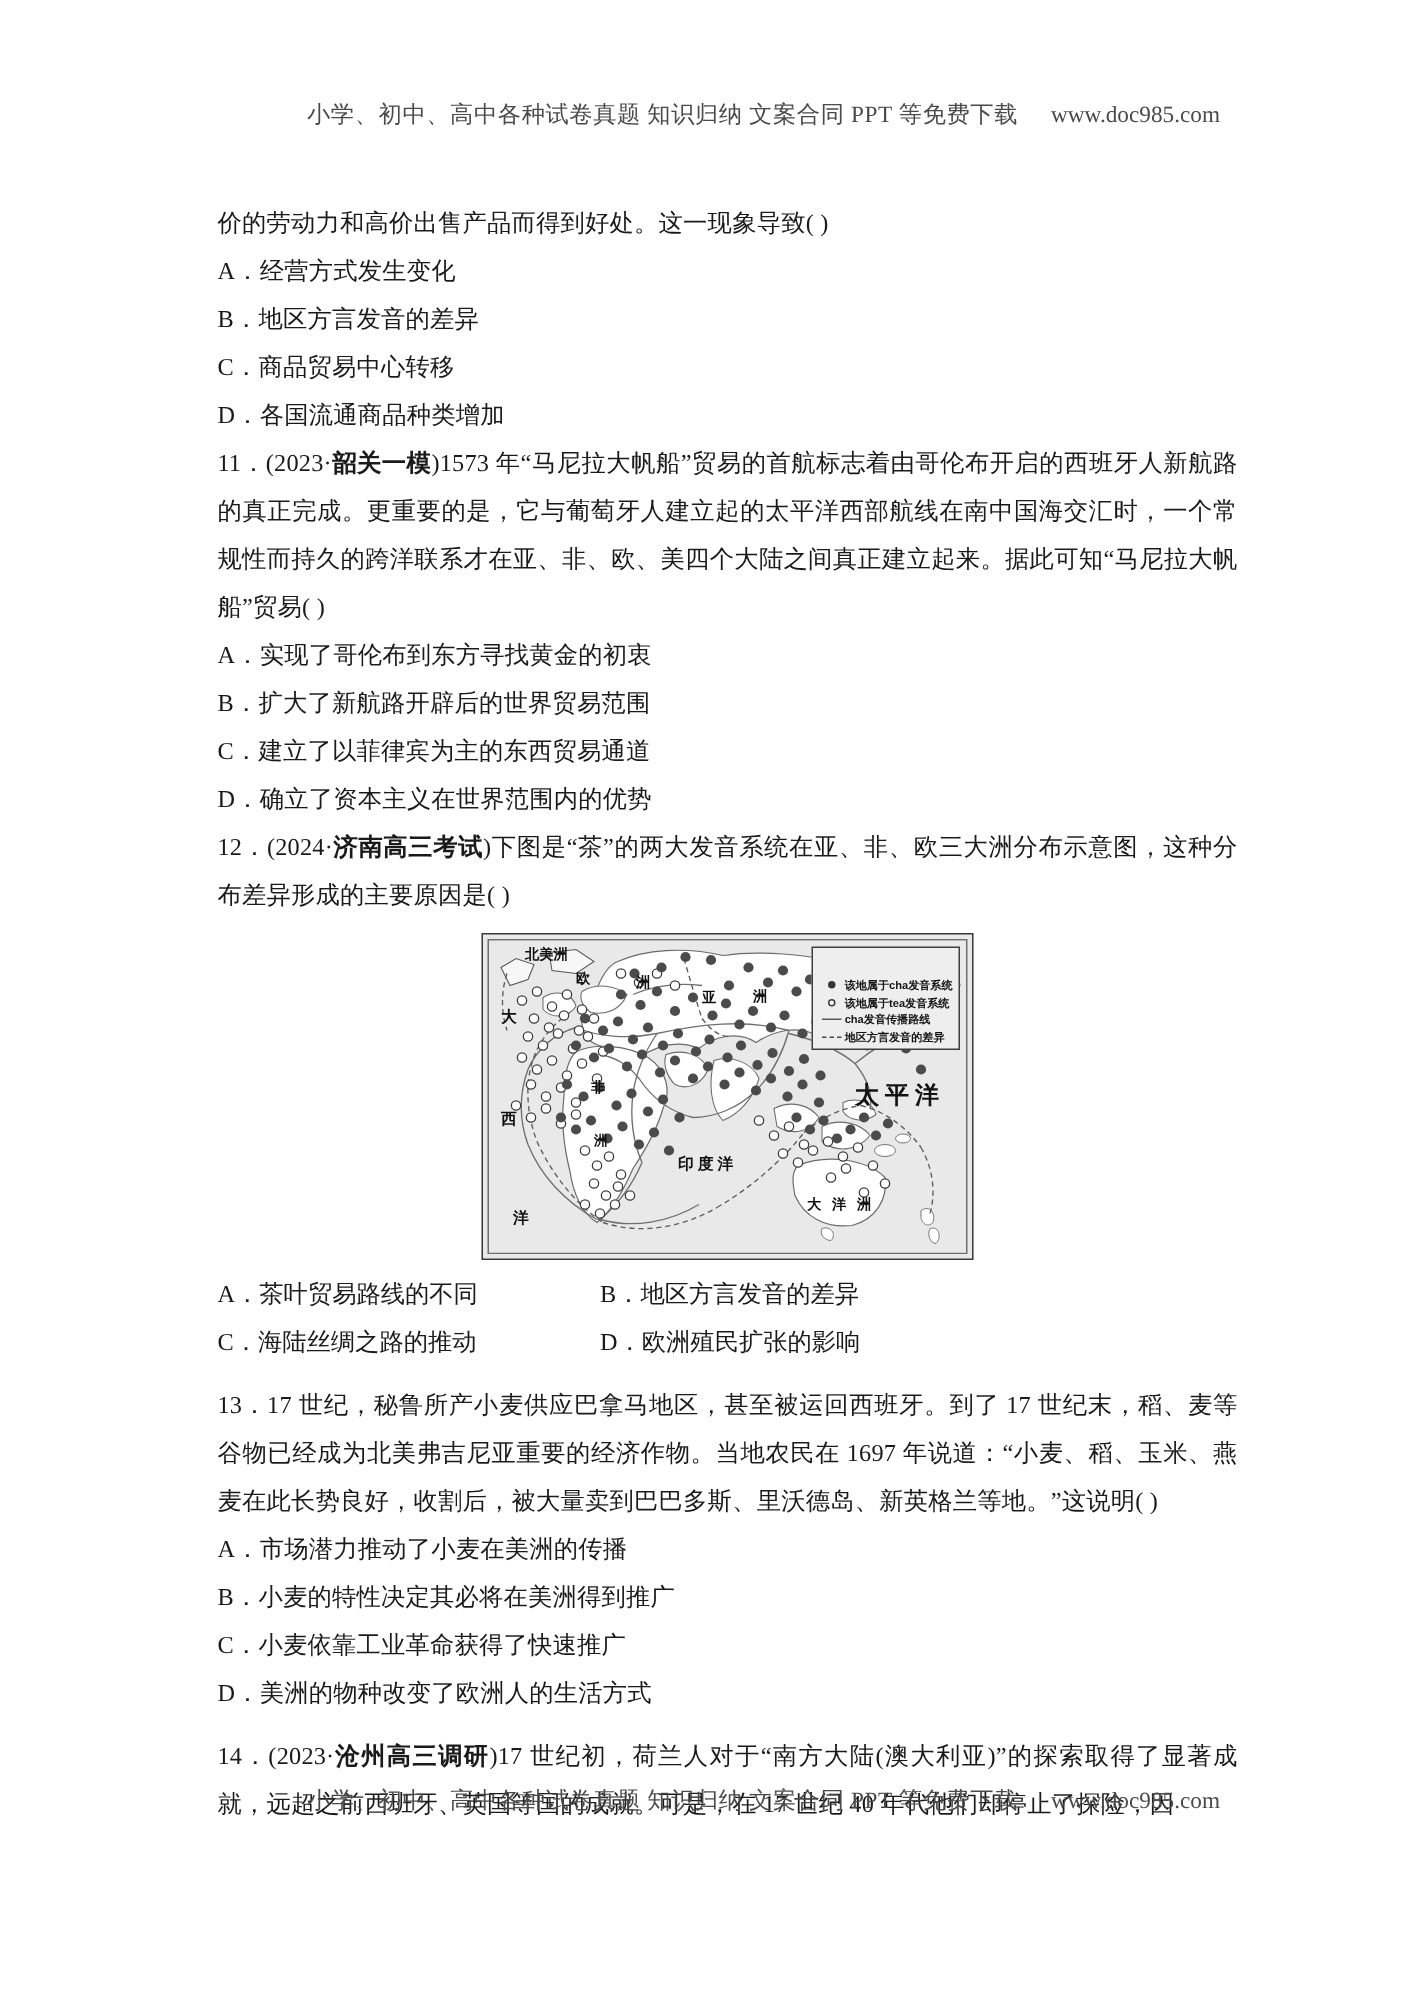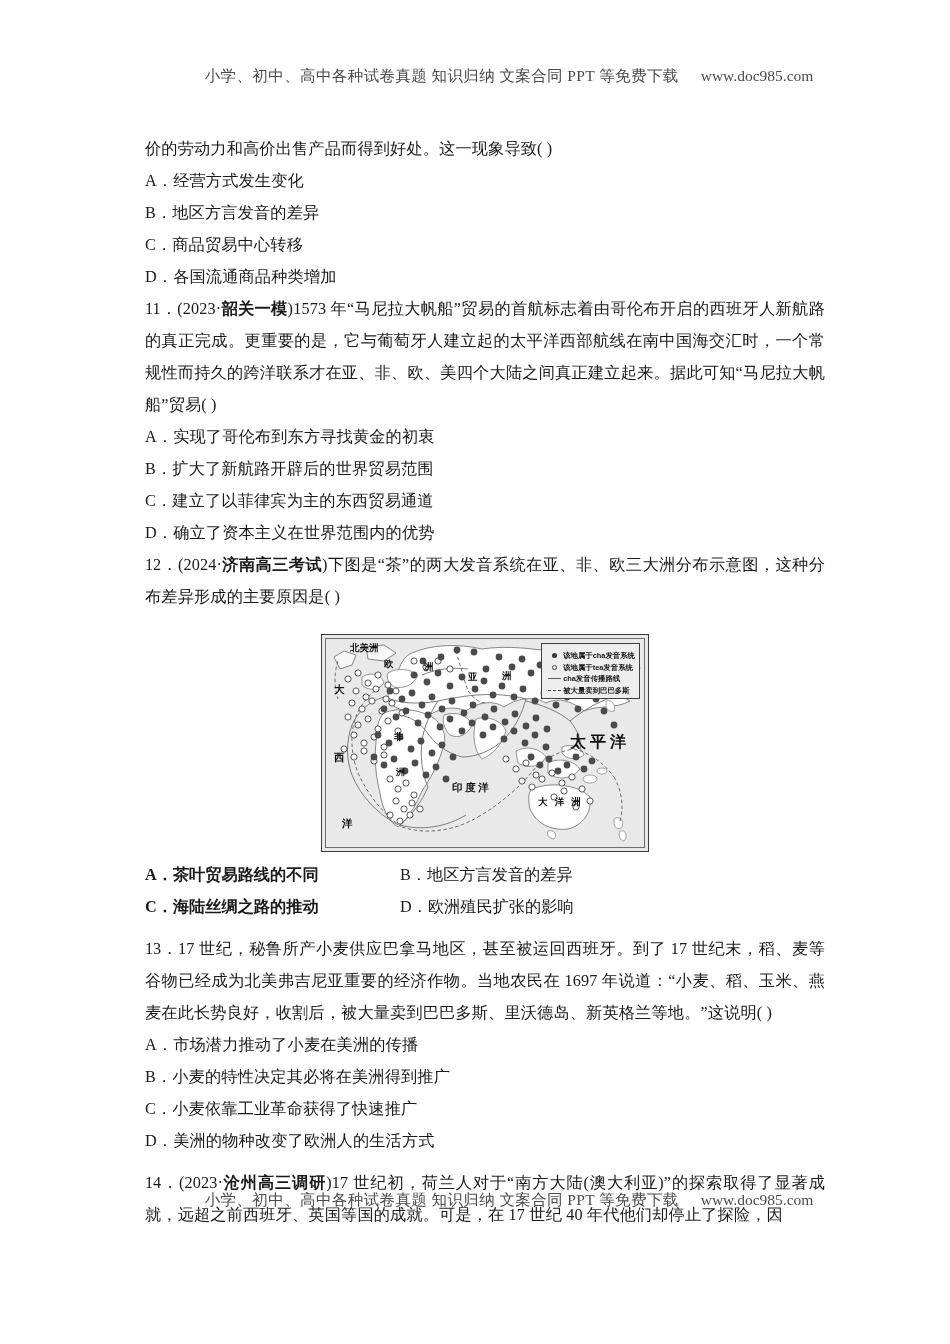--- a/index.html
+++ b/index.html
@@ -57,31 +57,31 @@
     font-size: 16.2px;
     line-height: 32px;
     margin: 0;
     letter-spacing: 0.15px;
   }
   .opt-row {
     display: flex;
     font-size: 16.2px;
     line-height: 32px;
   }
-  .opt-row .col-a { width: 255px; flex: 0 0 255px; font-weight: bold; }
+  .opt-row .col-a { width: 255px; flex: 0 0 255px; }
   .opt-row .col-b { flex: 1 1 auto; }
   .src-bold { font-weight: bold; }
   .qnum { letter-spacing: 0; }
 
   
   .figure-wrap {
     width: 680px;
     display: flex;
     justify-content: center;
-    margin-top: 21px;
+    margin-top: 9px;
     margin-bottom: 7px;
   }
   .map-frame {
     position: relative;
     width: 328px;
     height: 218px;
     border: 1.2px solid #3a3a3a;
     background: #e9e9e9;
     overflow: hidden;
   }
@@ -93,21 +93,21 @@
     background: #e9e9e9;
   }
   .map-svg { position: absolute; left: 0; top: 0; }
 
   .legend-box {
     position: absolute;
     right: 4px;
     top: 4px;
     background: #eeeeee;
     border: 0.9px solid #3f3f3f;
-    padding: 6px 4px 2px 3px;
+    padding: 19px 4px 2px 3px;
     z-index: 9;
   }
   .legend-row {
     display: flex;
     align-items: center;
     height: 11.5px;
     font-size: 7.4px;
     line-height: 11.5px;
     color: #151515;
     white-space: nowrap;
@@ -420,21 +420,21 @@
             <div class="map-label" style="left:98px; top:22px; font-size:9.5px;">洲</div>
             <div class="map-label" style="left:142px;top:32px; font-size:9.5px;">亚</div>
             <div class="map-label" style="left:176px;top:31px; font-size:9.5px;">洲</div>
             <div class="map-label" style="left:8px;  top:44px; font-size:10.5px;">大</div>
             <div class="map-label" style="left:8px;  top:112px;font-size:10.5px;">西</div>
             <div class="map-label" style="left:16px; top:178px;font-size:10.5px;">洋</div>
             <div class="map-label" style="left:68px; top:92px; font-size:9.5px;">非</div>
             <div class="map-label" style="left:70px; top:127px;font-size:9px;">洲</div>
             <div class="map-label" style="left:126px;top:142px;font-size:10.5px;">印 度 洋</div>
             <div class="map-label" style="left:244px;top:93px; font-size:16px;">太 平 洋</div>
-            <div class="map-label" style="left:212px;top:157px;font-size:9.5px;">大   洋   洲</div>
+            <div class="map-label" style="left:212px;top:170px;font-size:9.5px;">大   洋   洲</div>
 
             <div class="legend-box">
               <div class="legend-row">
                 <span class="legend-sym">
                     <span class="sym-dot-filled"></span>
                   </span>
                 <span>该地属于cha发音系统</span>
               </div>
               <div class="legend-row">
                 <span class="legend-sym">
@@ -445,21 +445,21 @@
               <div class="legend-row">
                 <span class="legend-sym">
                     <span class="sym-line-solid"></span>
                   </span>
                 <span>cha发音传播路线</span>
               </div>
               <div class="legend-row">
                 <span class="legend-sym">
                     <span class="sym-line-dashed"></span>
                   </span>
-                <span>被大量卖到巴巴多斯</span>
+                <span>地区方言发音的差异</span>
               </div>
             </div>
 
           </div>
         </div>
       </div>
 
       <div class="opt-row">
         <span class="col-a">A．茶叶贸易路线的不同</span>
         <span class="col-b">B．地区方言发音的差异</span>

